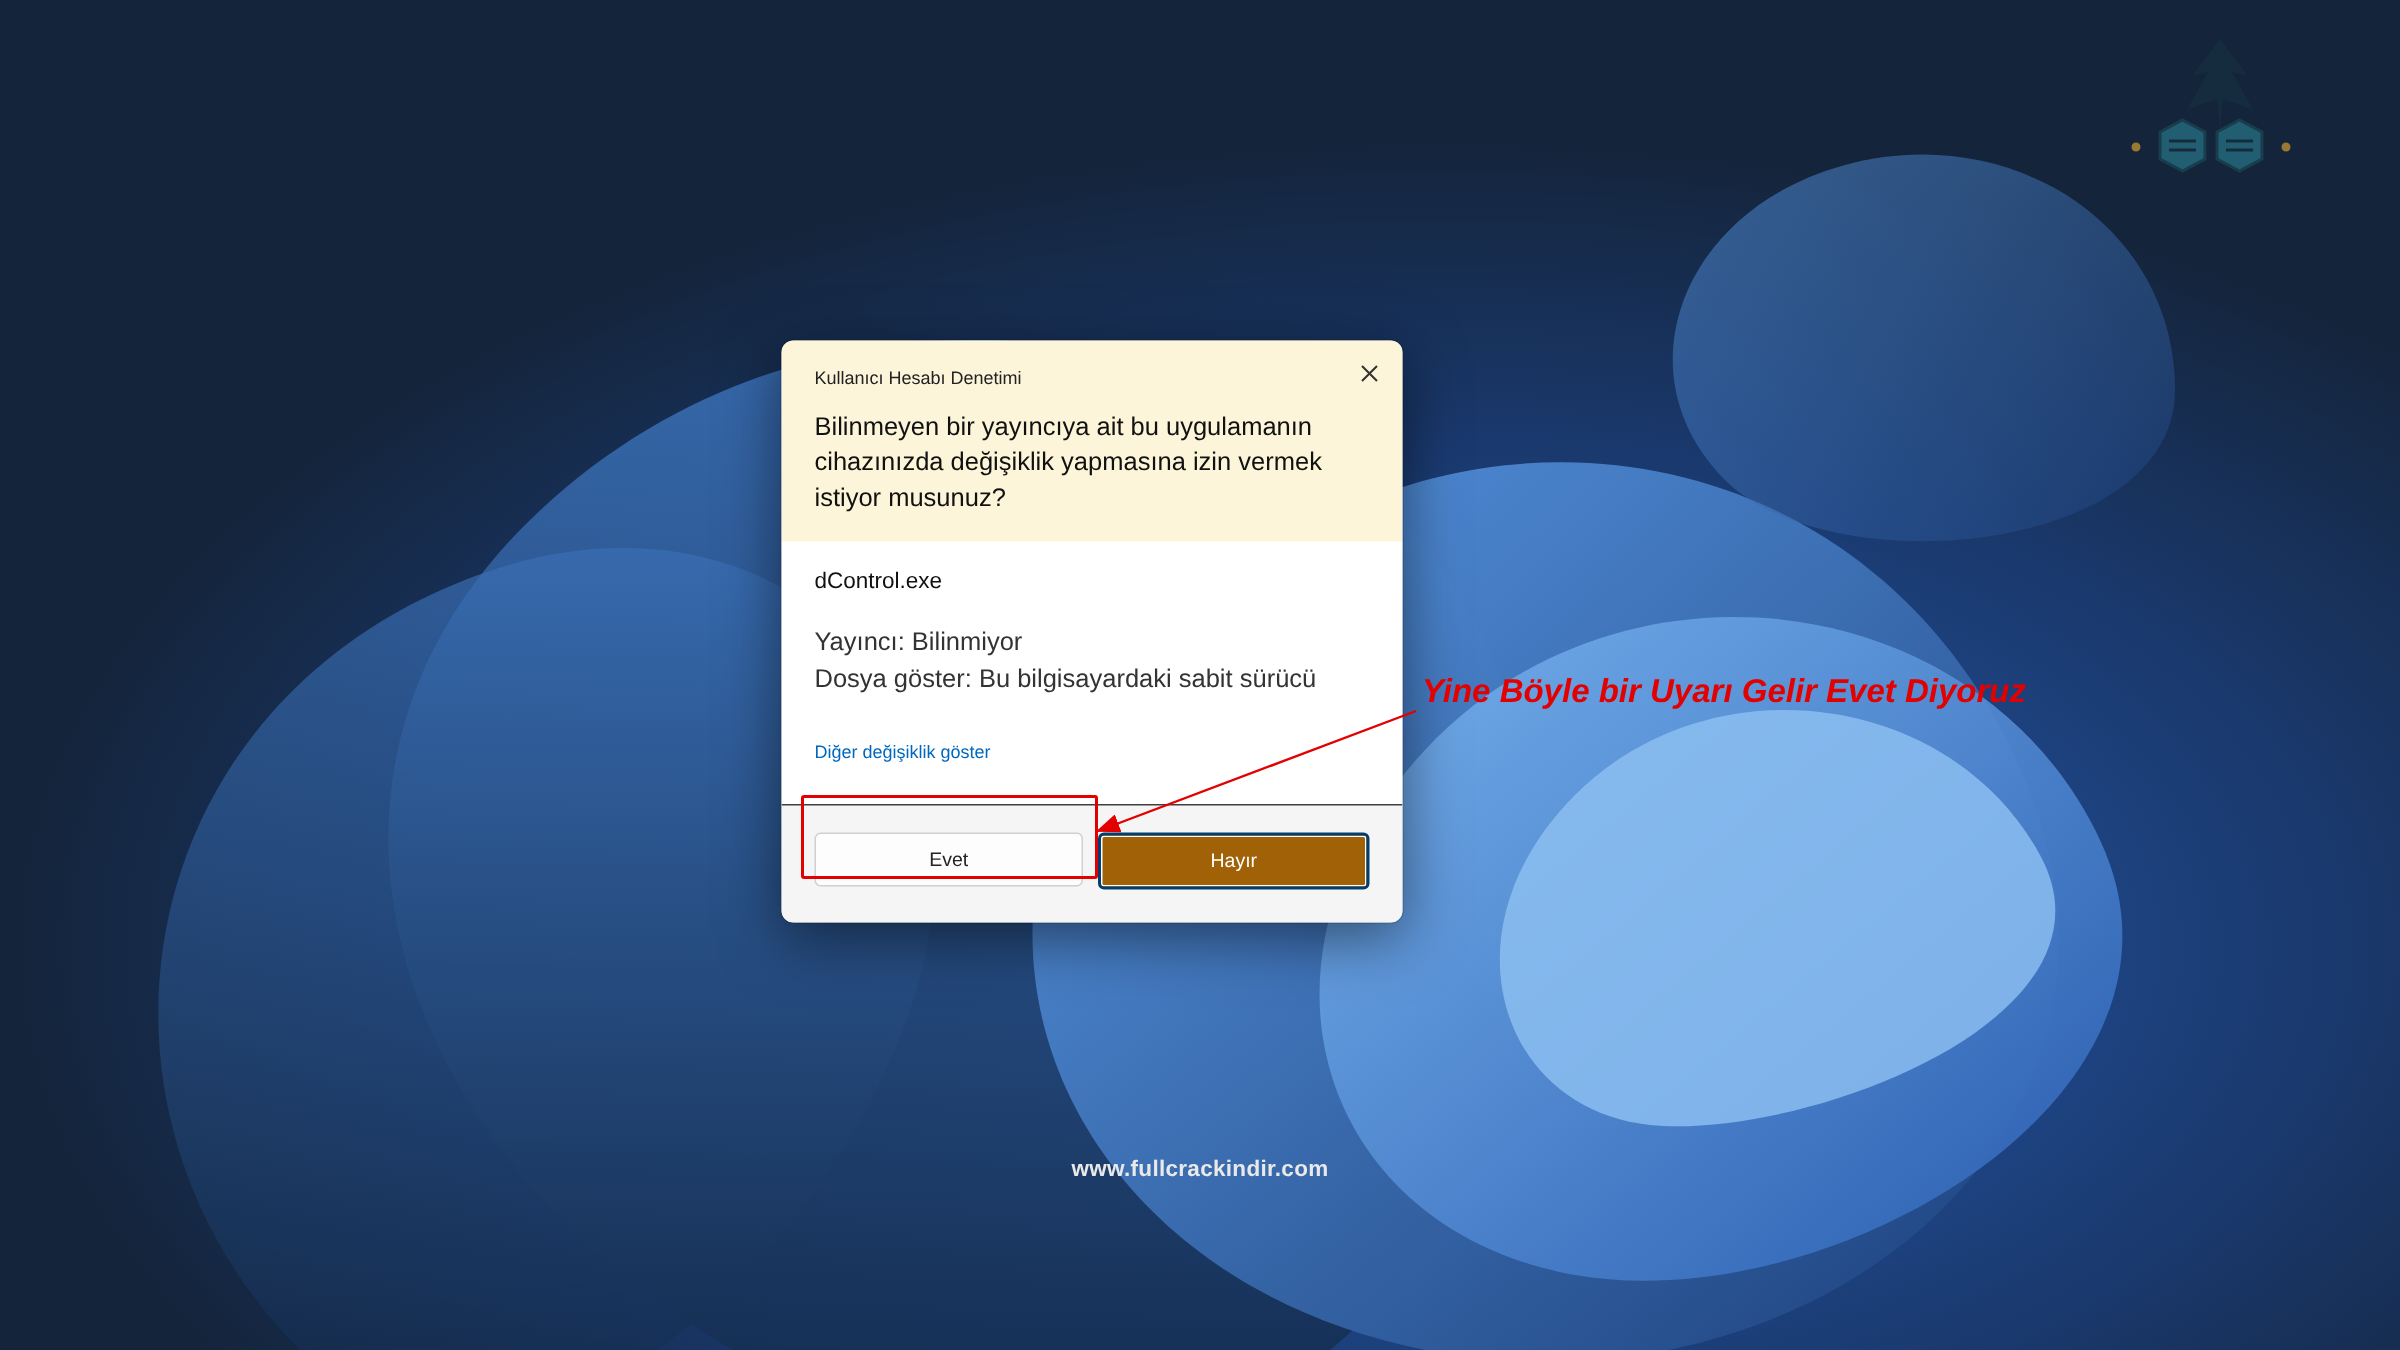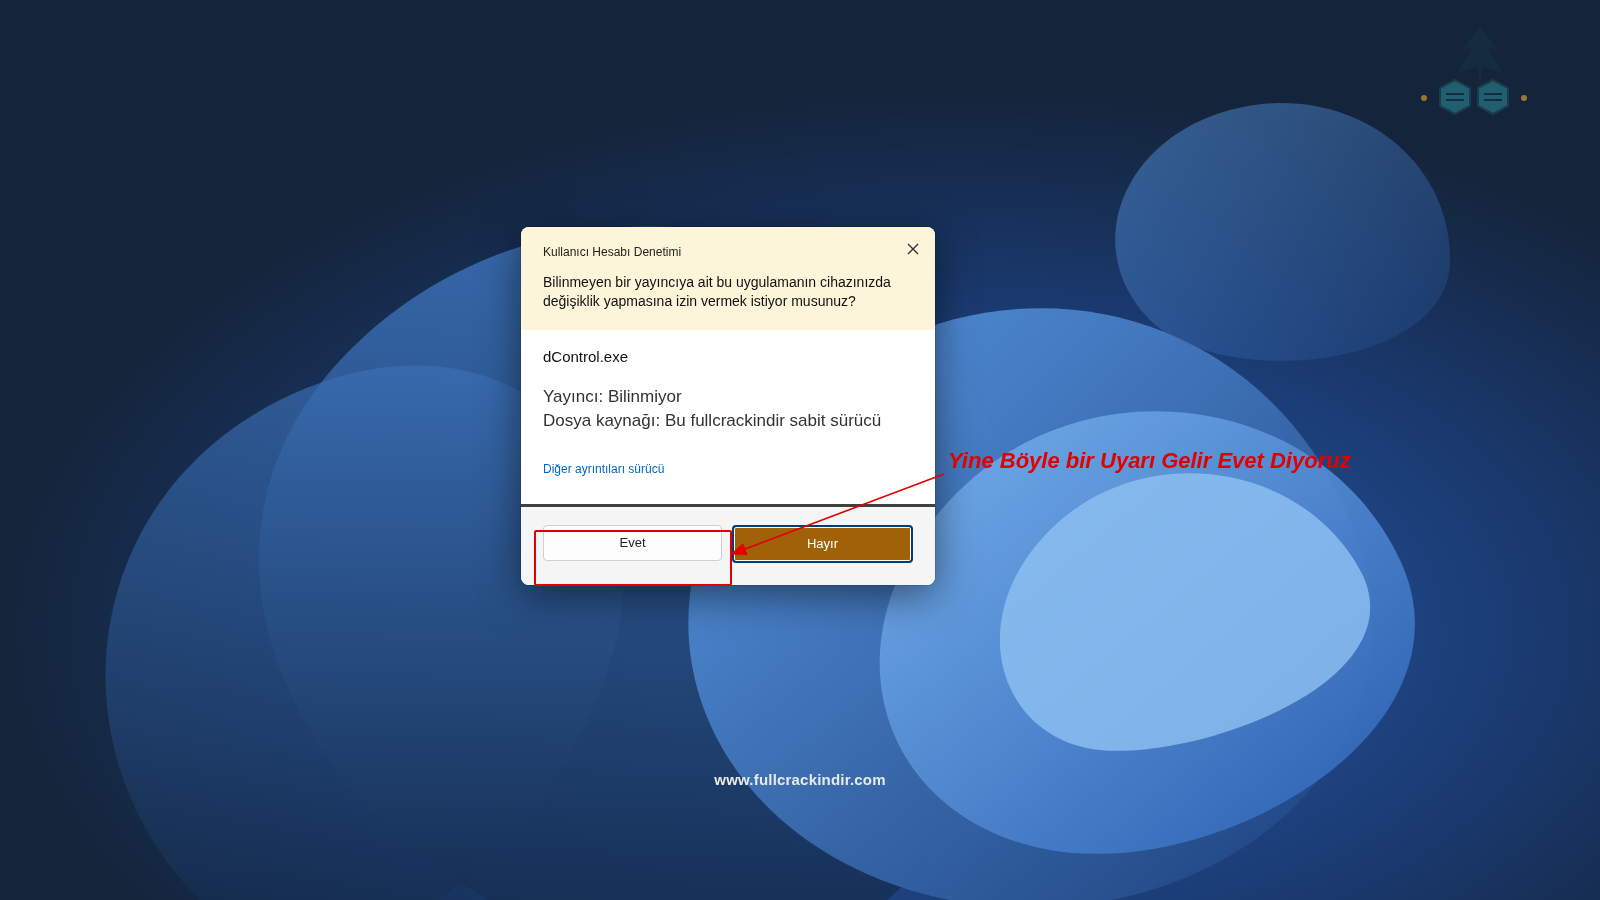--- a/index.html
+++ b/index.html
@@ -36,21 +36,21 @@
     position: relative;
   }
 
   .dialog-title {
     font-size: 12px;
     color: #222;
     margin-bottom: 14px;
   }
 
   .dialog-question {
-    font-size: 14px;
+    font-size: 17px;
     line-height: 1.38;
     color: #111;
     font-weight: 400;
     padding-right: 10px;
   }
 
   .close-btn {
     position: absolute;
     top: 6px;
     right: 6px;
@@ -86,21 +86,21 @@
     font-size: 12px;
     color: #0067c0;
     margin-top: 28px;
     cursor: pointer;
     display: inline-block;
     margin-bottom: 14px;
   }
 
   .dialog-footer {
     background: #f5f5f5;
-    border-top: 3px solid #404040;
+    border-top: 1px solid #404040;
     padding: 18px 22px 22px 22px;
     display: flex;
     gap: 10px;
   }
 
   .uac-btn {
     flex: 1;
     height: 34px;
     border-radius: 4px;
     font-size: 13px;
@@ -223,22 +223,22 @@
         <svg viewBox="0 0 12 12">
           <path d="M1 1 L11 11 M11 1 L1 11" stroke="#333" stroke-width="1.4" fill="none"></path>
         </svg>
       </div>
       <div class="dialog-title">Kullanıcı Hesabı Denetimi</div>
       <div class="dialog-question">Bilinmeyen bir yayıncıya ait bu uygulamanın cihazınızda değişiklik yapmasına izin vermek istiyor musunuz?</div>
     </div>
     <div class="dialog-body">
       <div class="app-name">dControl.exe</div>
       <div class="detail-line">Yayıncı: Bilinmiyor</div>
-      <div class="detail-line">Dosya kaynağı: Bu fullcrackindir sabit sürücü</div>
-      <span class="show-details">Diğer ayrıntıları sürücü</span>
+      <div class="detail-line">Dosya göster: Bu bilgisayardaki sabit sürücü</div>
+      <span class="show-details">Diğer değişiklik göster</span>
     </div>
     <div class="dialog-footer">
       <div class="uac-btn btn-yes">Evet</div>
       <div class="uac-btn btn-no">Hayır</div>
     </div>
   </div>
 
   <div class="yes-highlight" style="left:534px; top:530px; width:194px; height:52px;"></div>
 
   <svg class="arrow-svg" style="left:726px; top:462px;" width="224" height="98">

